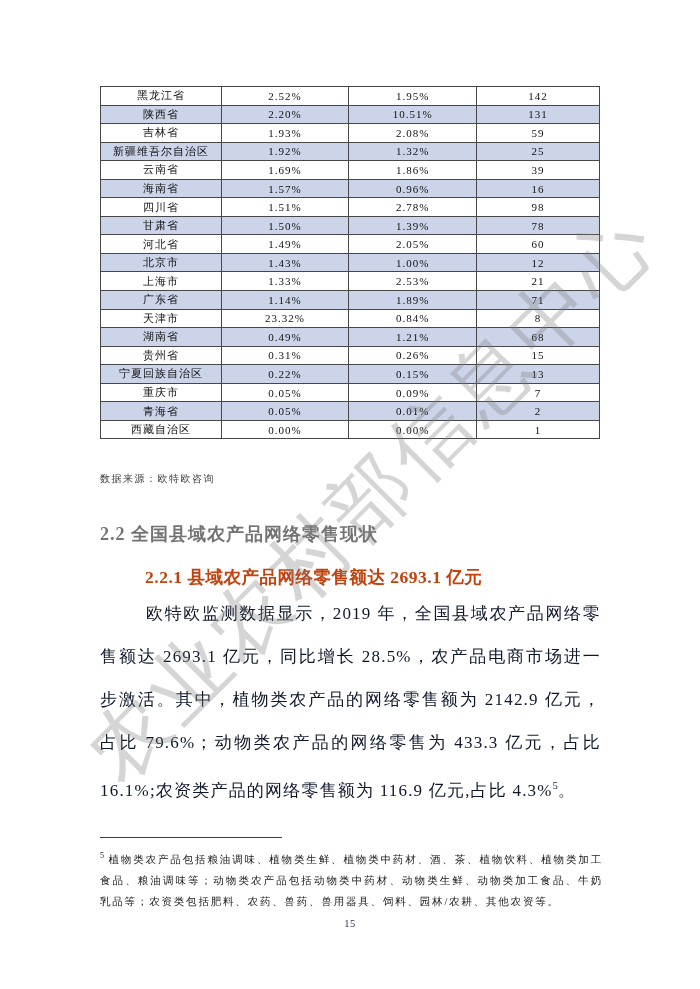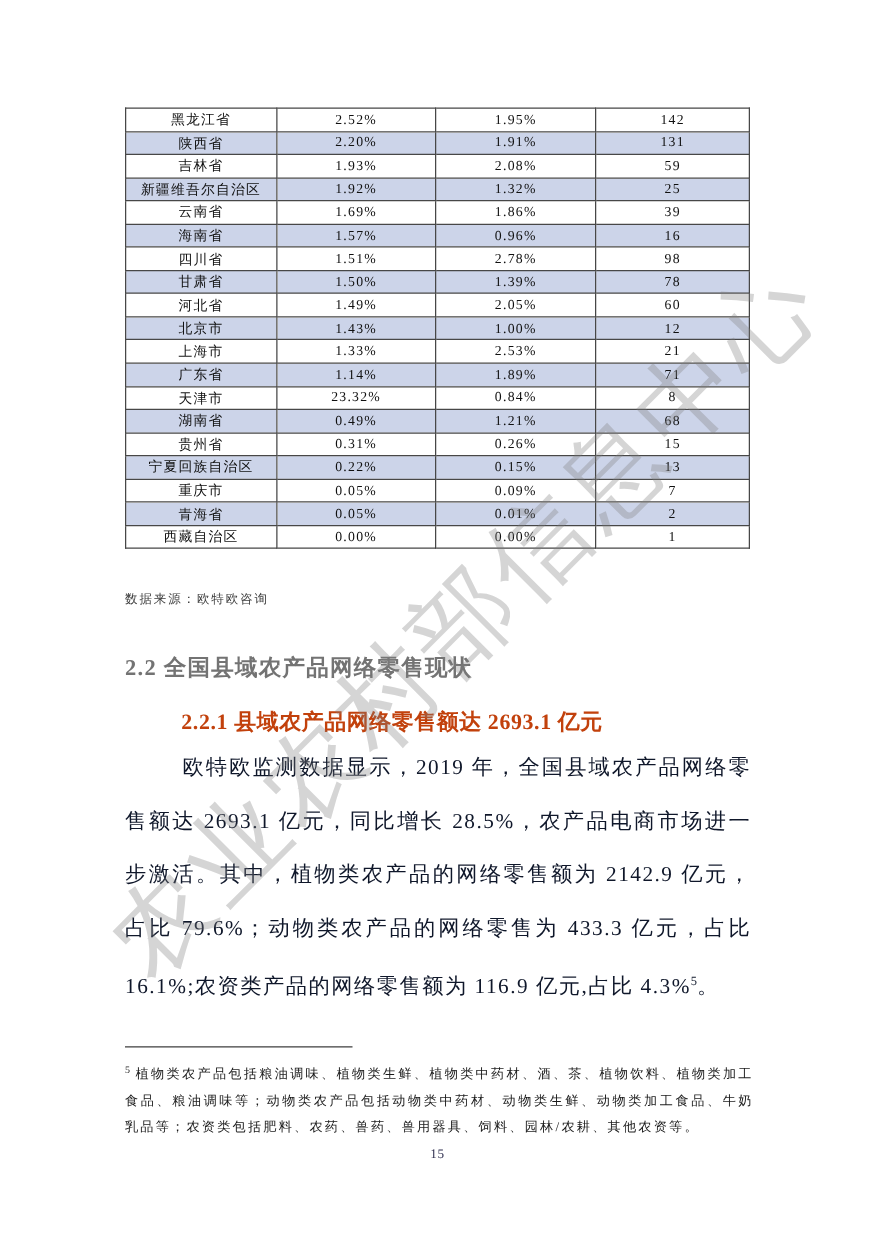--- a/index.html
+++ b/index.html
@@ -89,21 +89,21 @@
       <tbody id="table-body">
           <tr>
             <td>黑龙江省</td>
             <td>2.52%</td>
             <td>1.95%</td>
             <td>142</td>
           </tr>
           <tr>
             <td>陕西省</td>
             <td>2.20%</td>
-            <td>1.91%</td>
+            <td>10.51%</td>
             <td>131</td>
           </tr>
           <tr>
             <td>吉林省</td>
             <td>1.93%</td>
             <td>2.08%</td>
             <td>59</td>
           </tr>
           <tr>
             <td>新疆维吾尔自治区</td>

